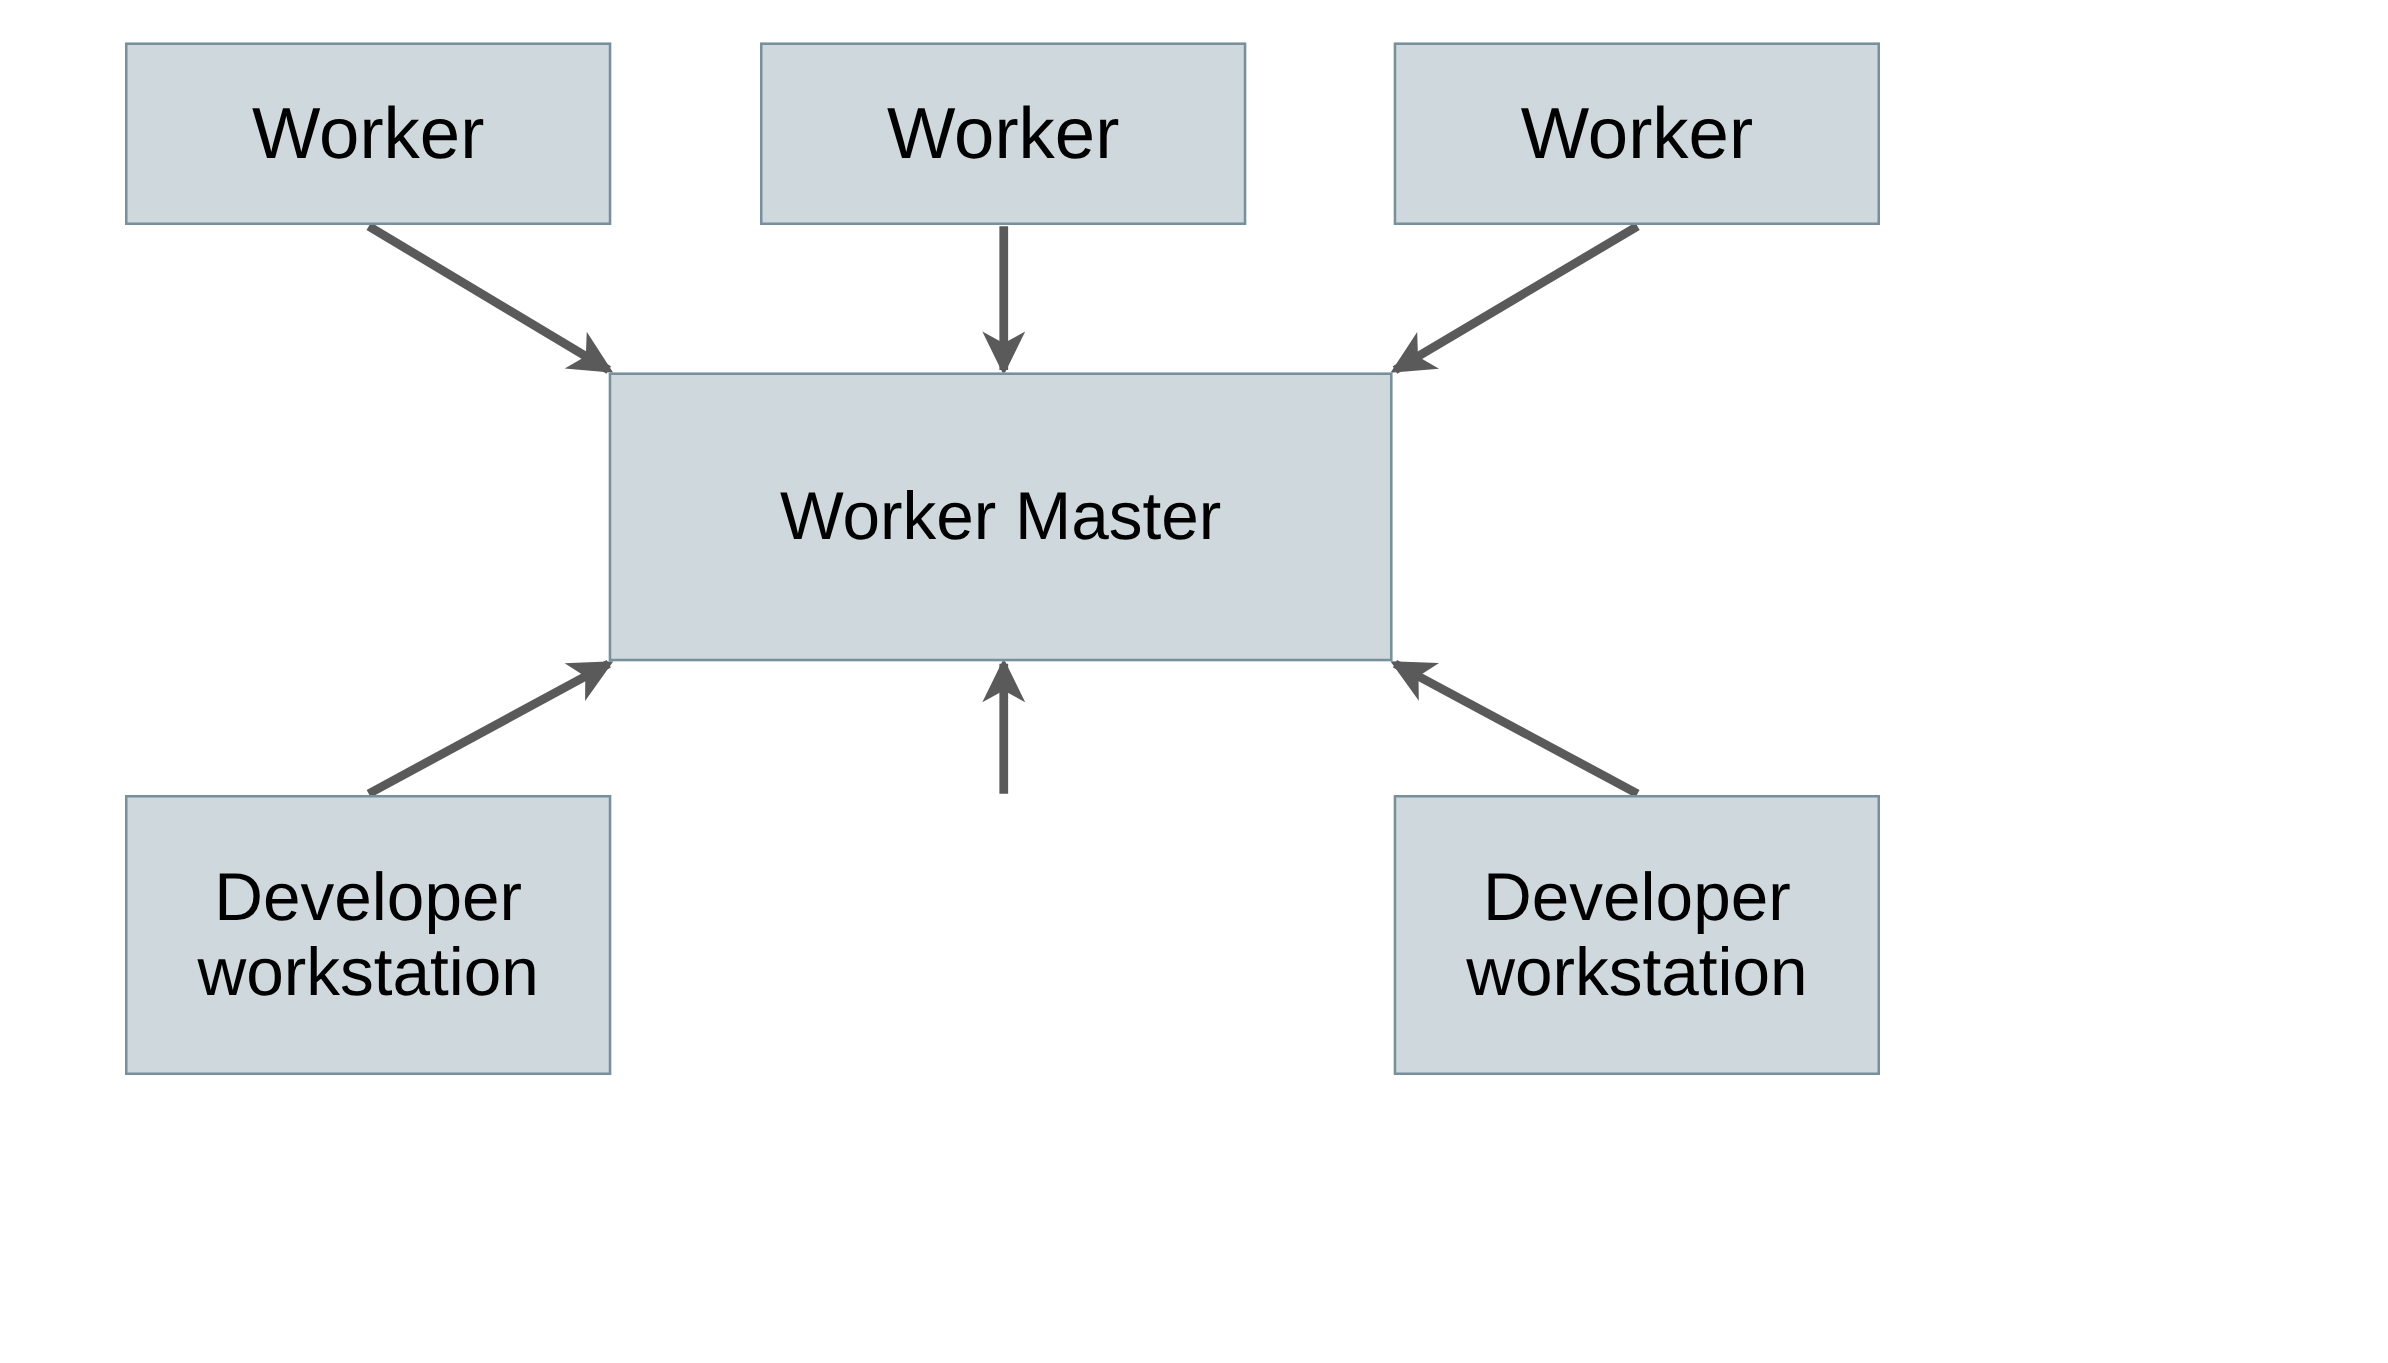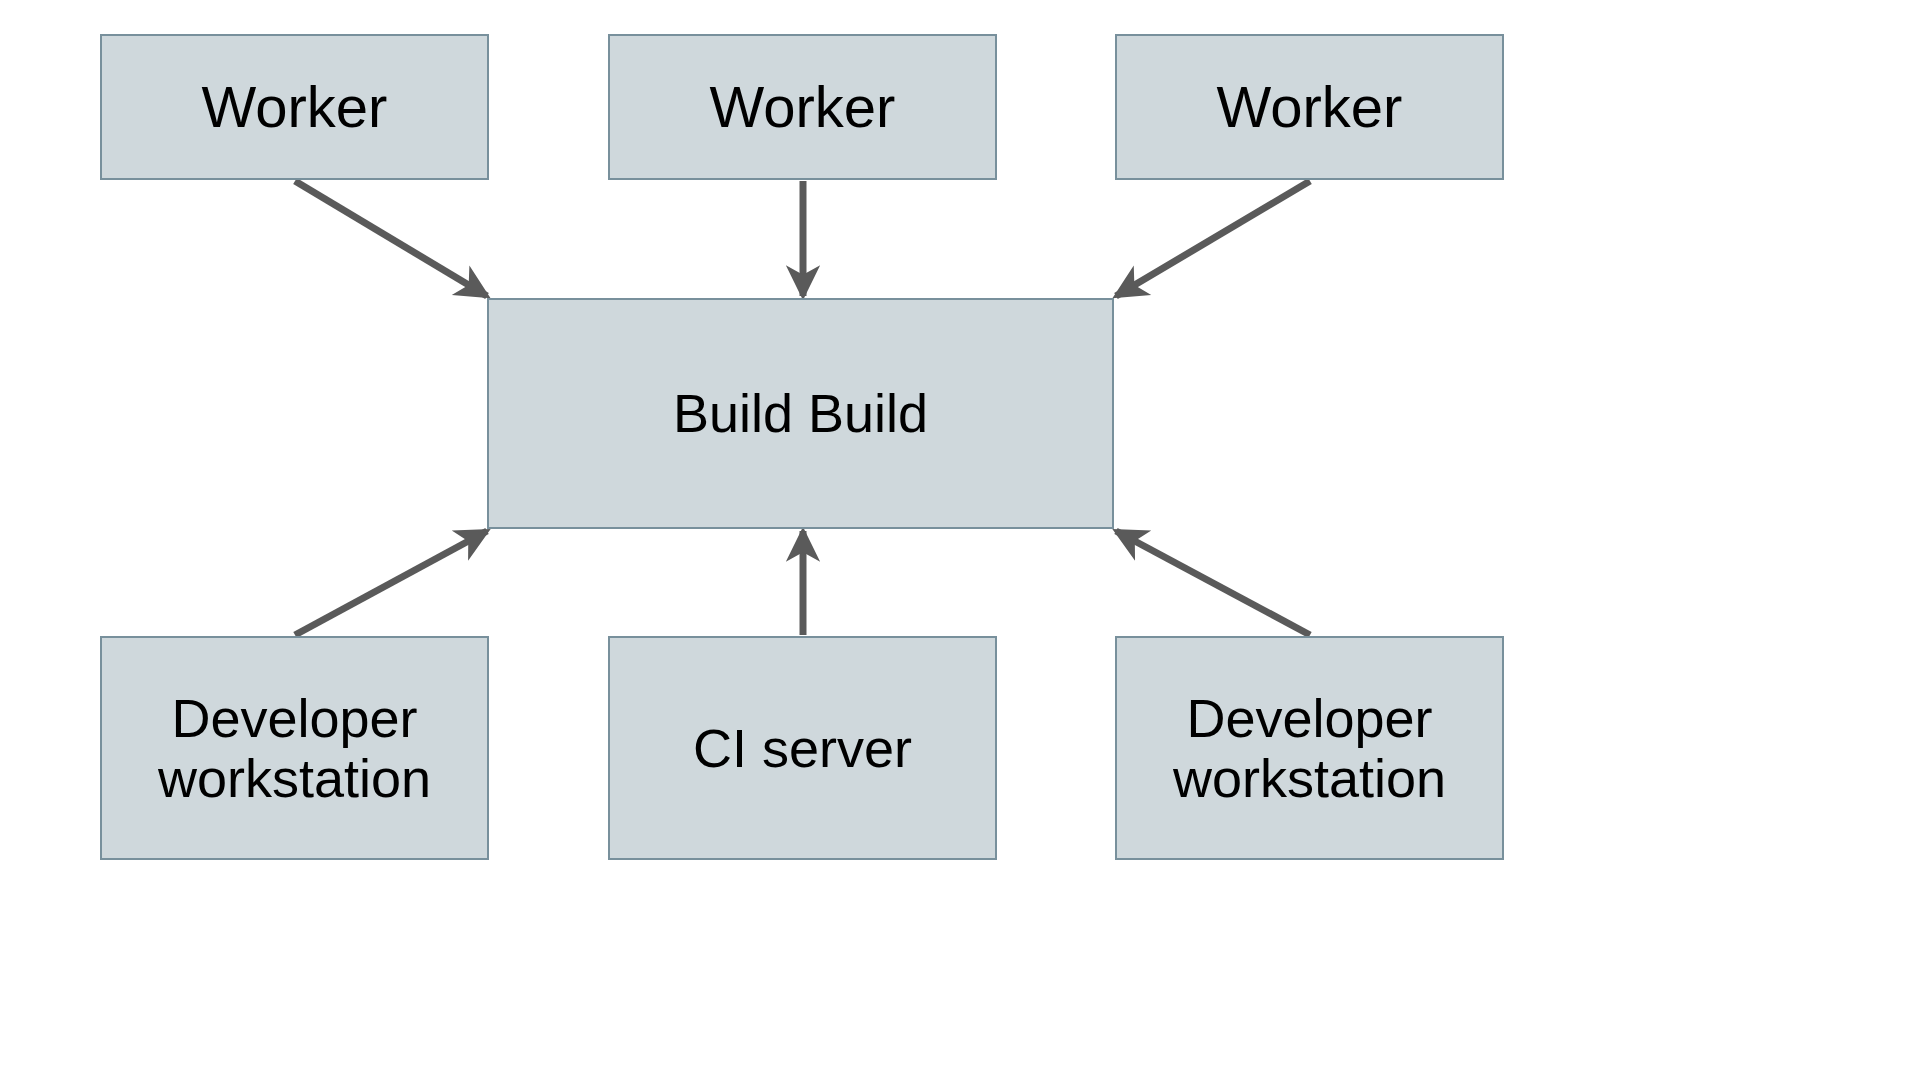--- a/index.html
+++ b/index.html
@@ -97,30 +97,27 @@
 
   <div class="node" id="node-worker-2">
     <span class="label">Worker</span>
   </div>
 
   <div class="node" id="node-worker-3">
     <span class="label">Worker</span>
   </div>
 
   <div class="node" id="node-build-master">
-    <span class="label">Build Build</span>
+    <span class="label">Worker Master</span>
   </div>
 
   <div class="node" id="node-dev-ws-1">
     <span class="label">Developer
 workstation</span>
   </div>
 
-  <div class="node" id="node-ci-server">
-    <span class="label">CI server</span>
-  </div>
 
   <div class="node" id="node-dev-ws-2">
     <span class="label">Developer
 workstation</span>
   </div>
 
 </div>
 
 </body></html>

